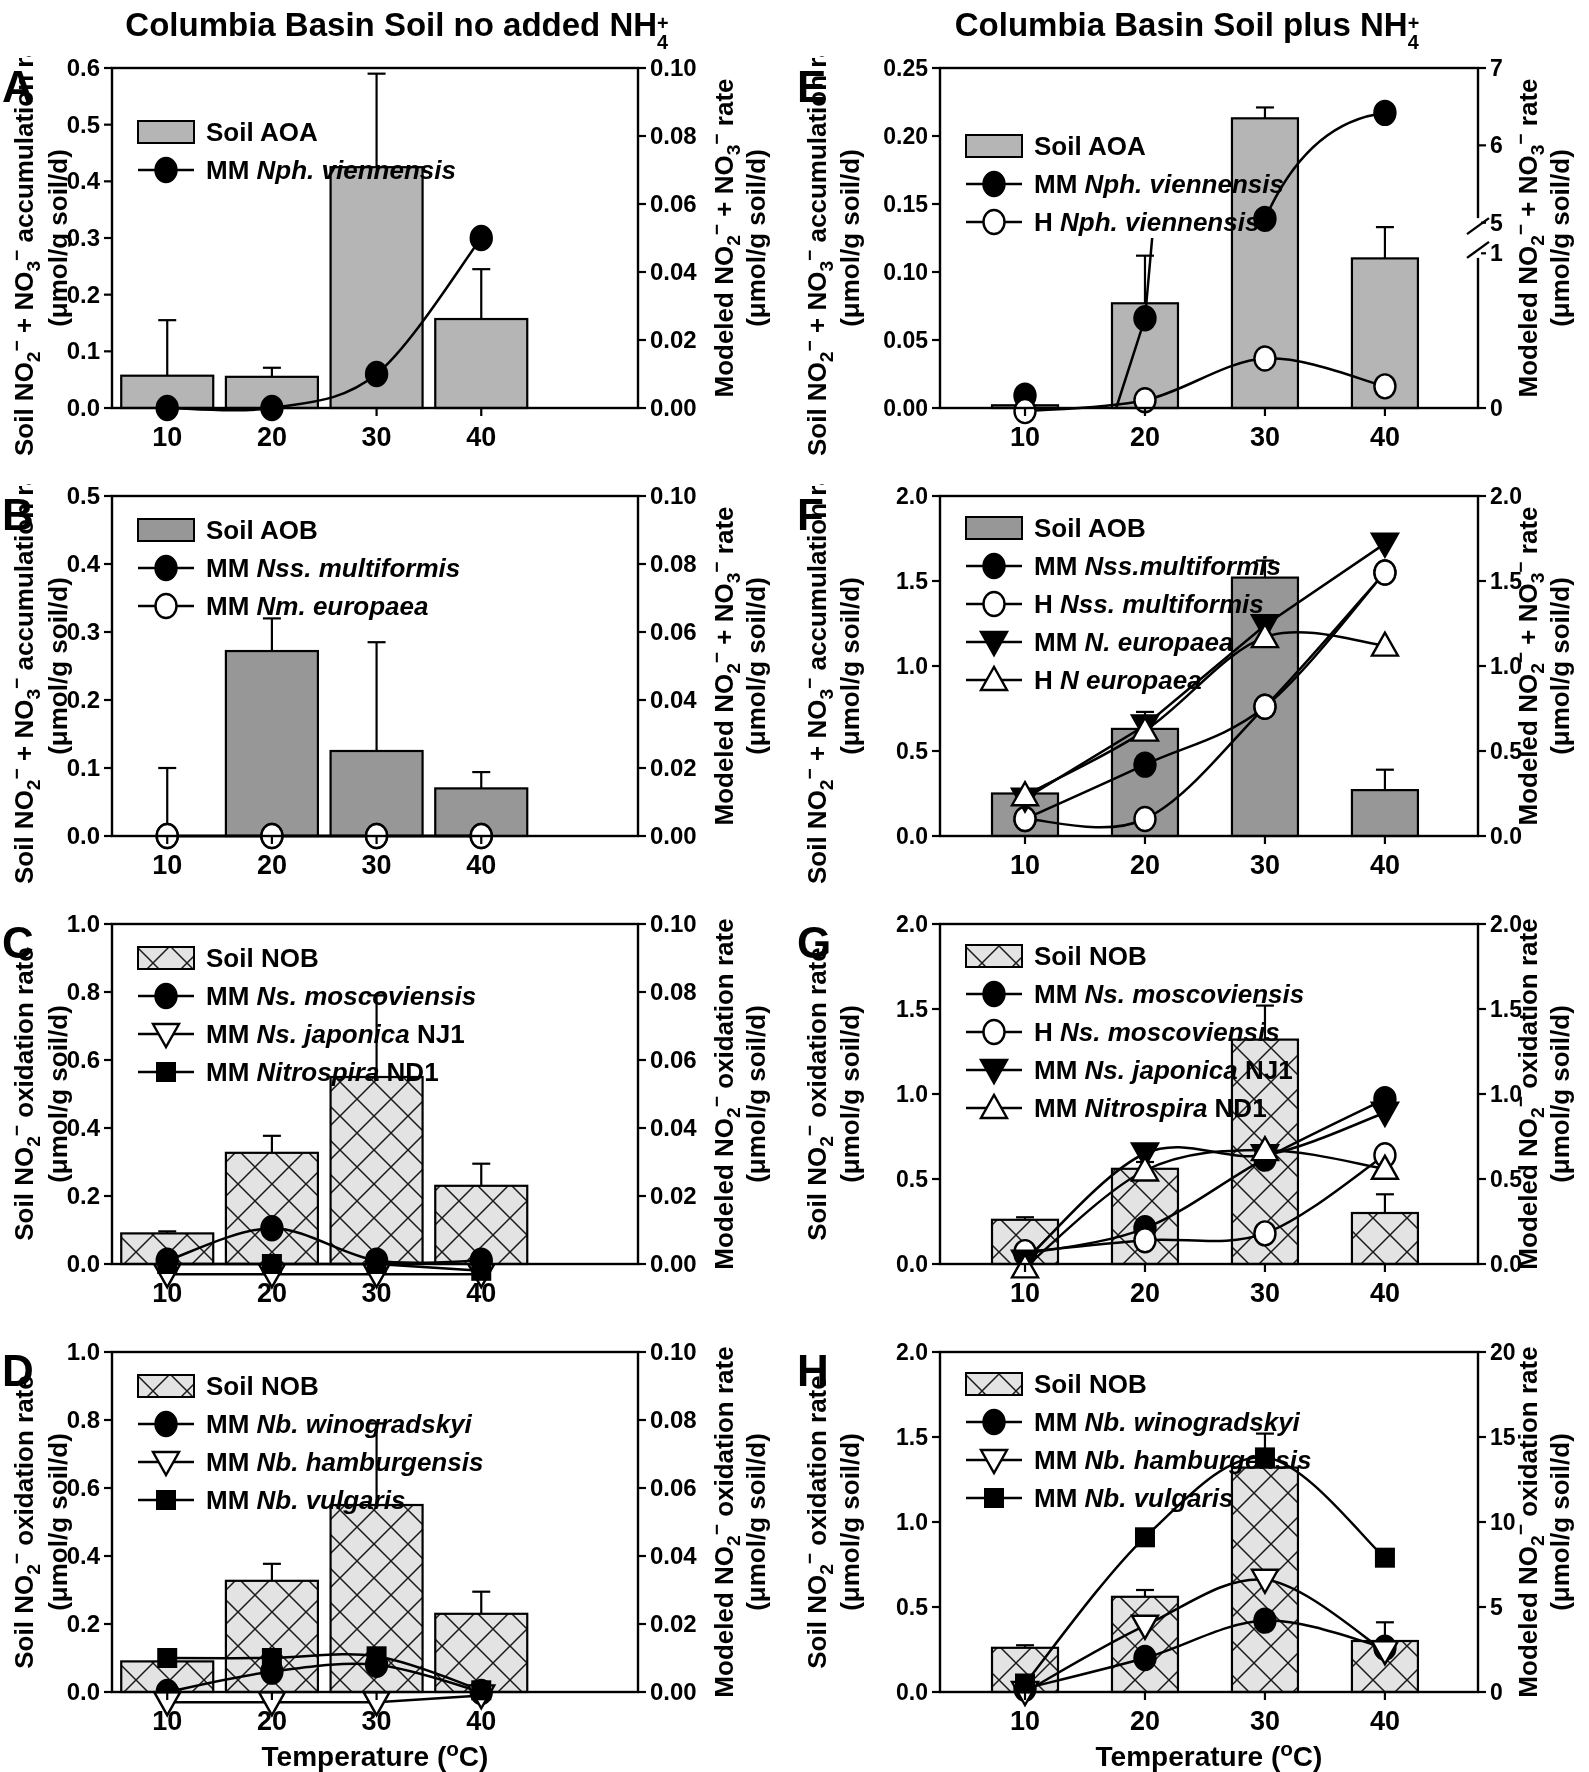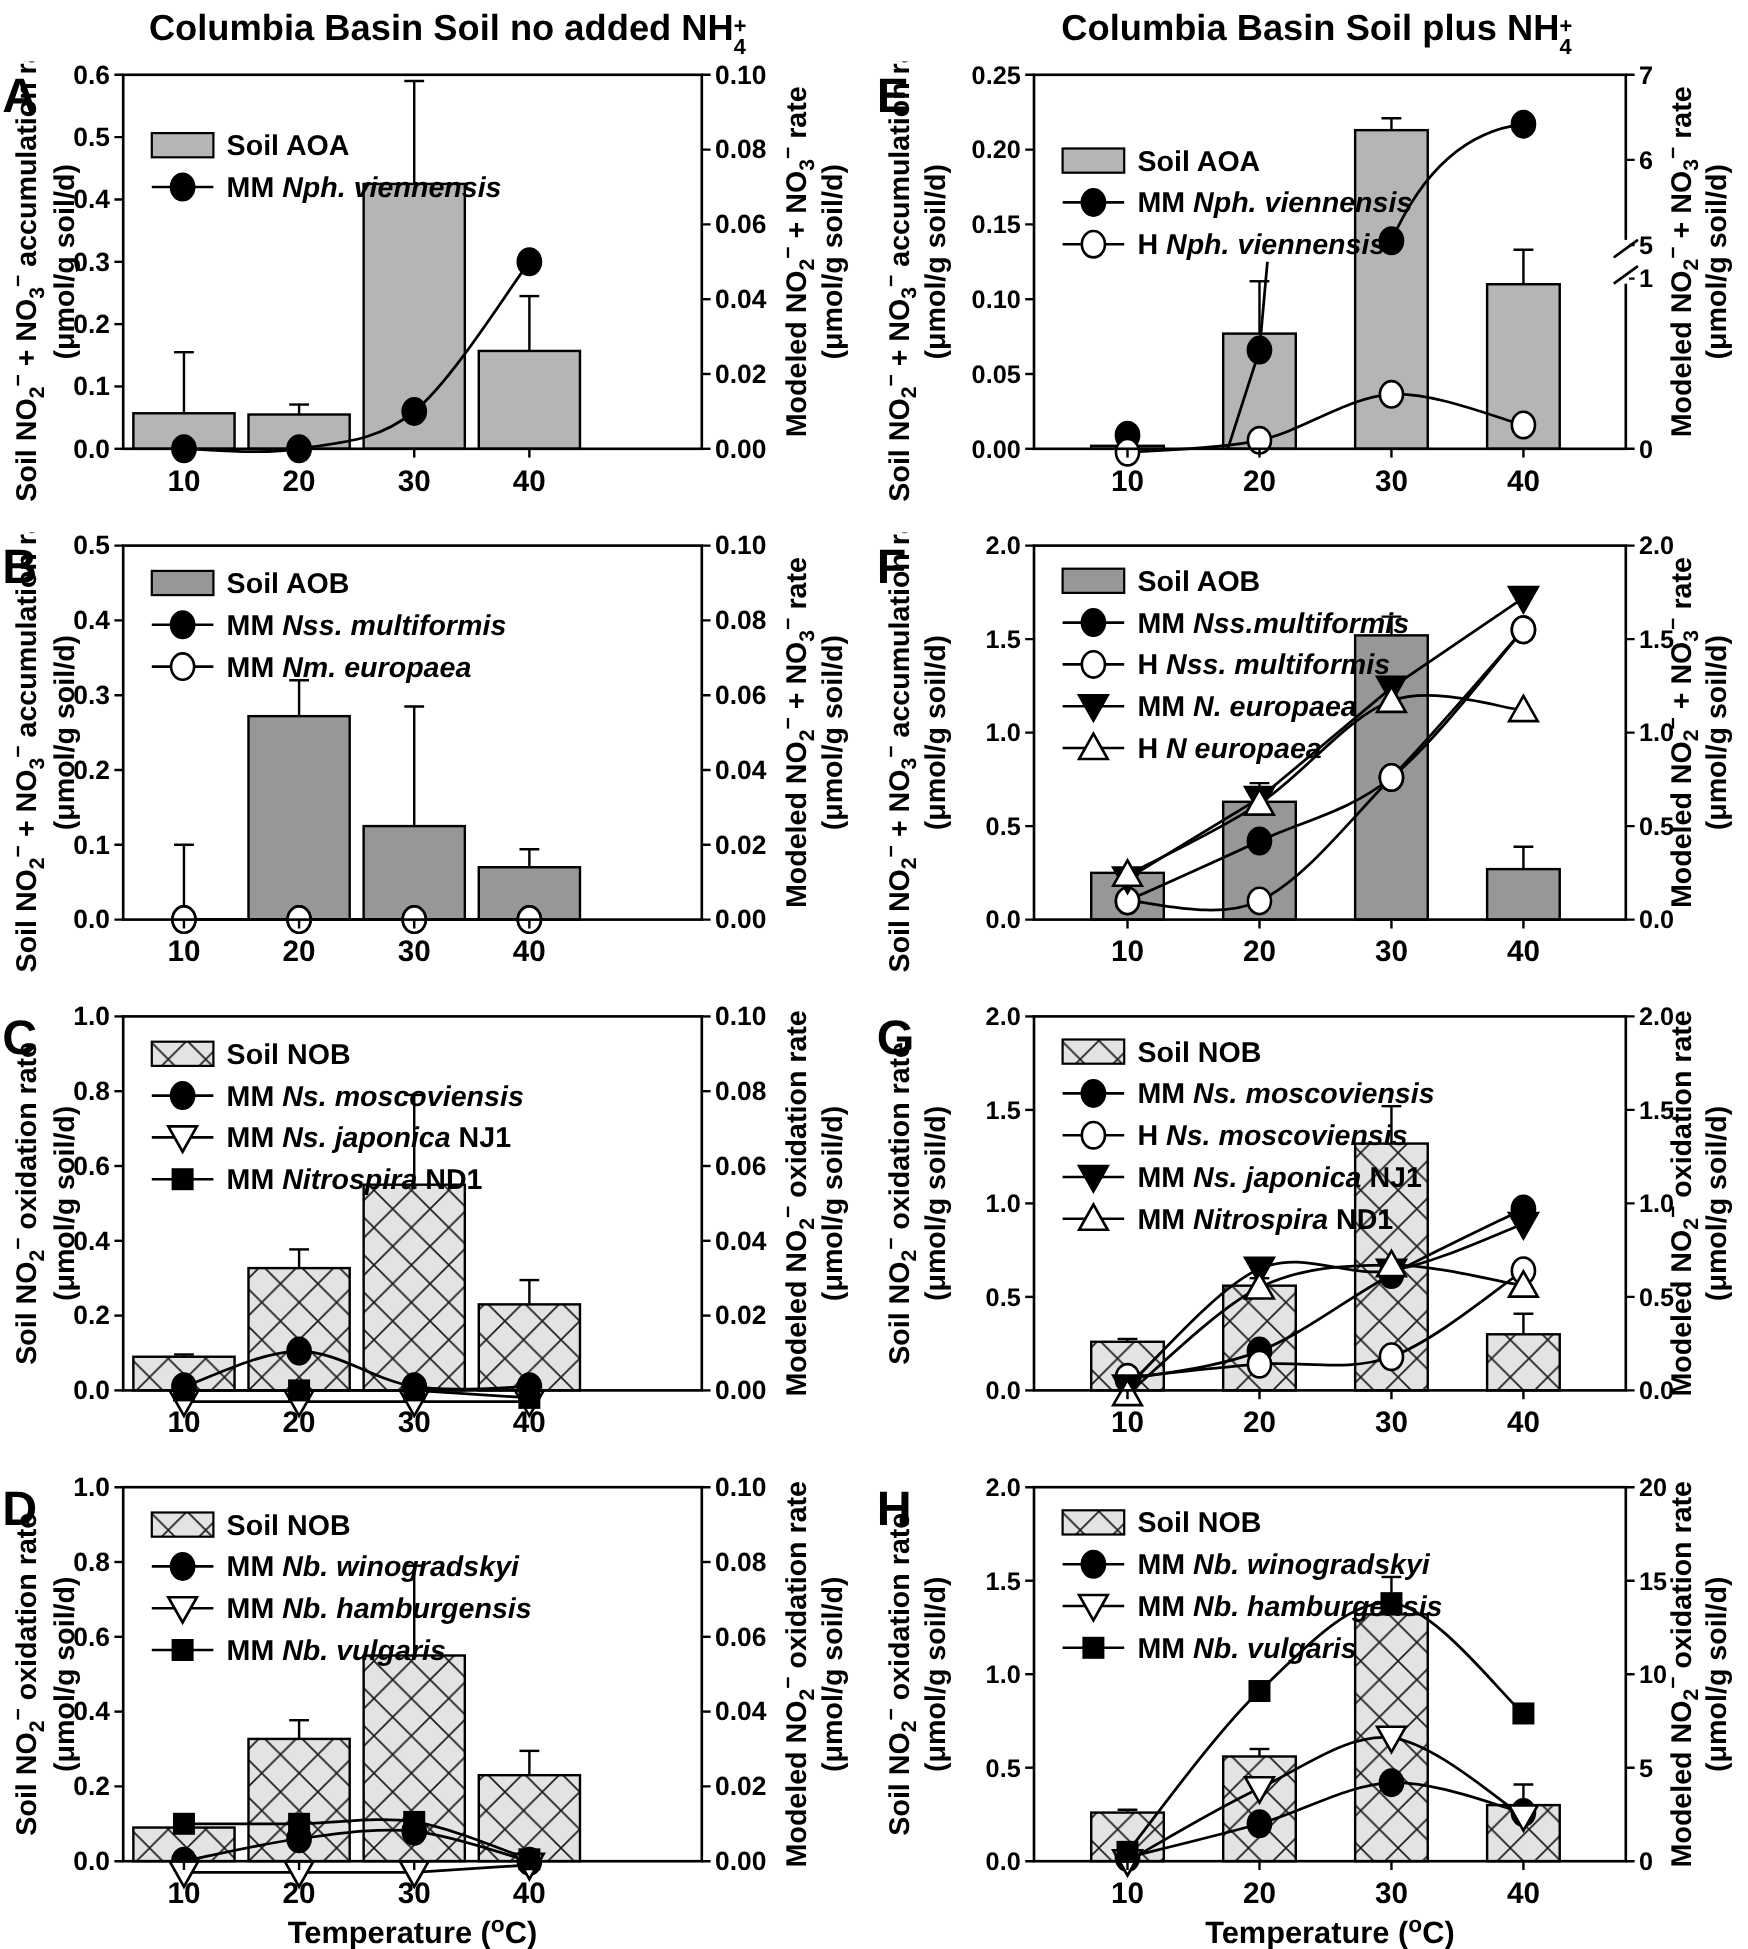--- a/index.html
+++ b/index.html
@@ -1,19 +1,19 @@
 <!DOCTYPE html>
 <html><head>
 <meta charset="utf-8">
 <style>
   html,body{margin:0;padding:0;background:#fff;}
   #figure{position:relative;width:1589px;height:1772px;background:#ffffff;
           font-family:"Liberation Sans",sans-serif;color:#000;overflow:hidden;}
   .col-title{position:absolute;top:6px;width:794px;text-align:center;
-             font-size:33px;font-weight:bold;padding-left:10px;}
+             font-size:33px;font-weight:bold;}
   .col-title .stk{display:inline-flex;flex-direction:column;align-items:flex-start;
                   font-size:0.60em;line-height:0.95;transform:translateY(-6px);}
   .panel-svg{position:absolute;}
   svg text{font-family:"Liberation Sans",sans-serif;font-weight:bold;fill:#000;}
 </style>
 </head>
 <body>
 
 <div id="figure">
   <div class="col-title" style="left:0px">Columbia Basin Soil no added NH<span class="stk">

